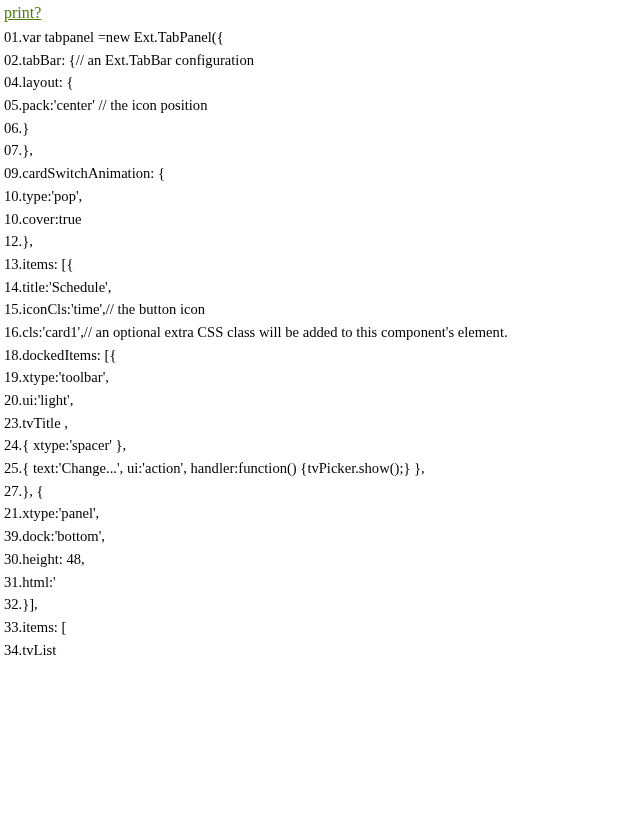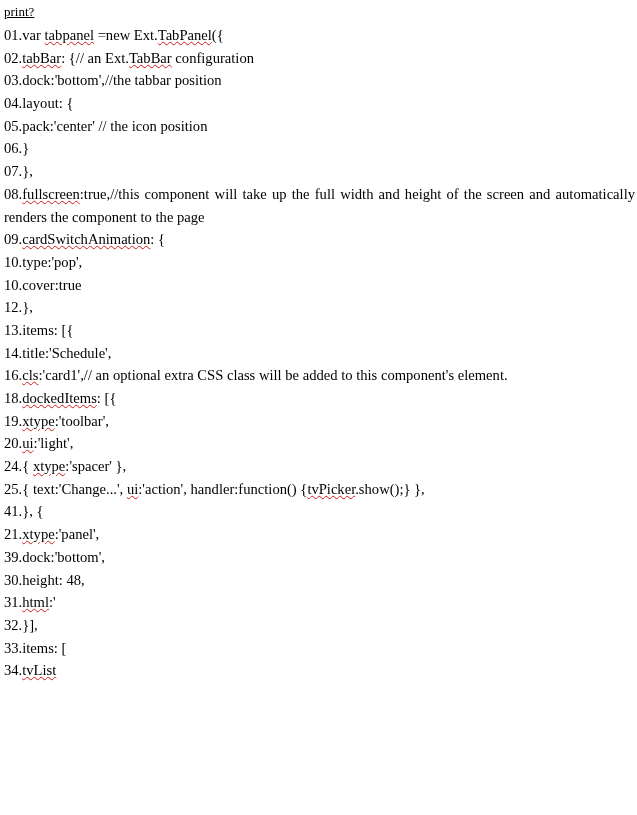--- a/index.html
+++ b/index.html
@@ -13,23 +13,23 @@
     font-family: "Liberation Serif", serif;
     color: #000000;
     overflow: hidden;
   }
   .page {
     padding: 2px 2px 0 2px;
     box-sizing: border-box;
     width: 637px;
   }
   .print-link {
-    color: #000000;
+    color: #4d7c0f;
     text-decoration: underline;
-    font-size: 13px;
+    font-size: 16px;
     font-family: "Liberation Serif", serif;
     display: inline-block;
     margin: 2px 0 4px 2px;
     cursor: pointer;
   }
   .code-block {
     font-family: "Liberation Serif", serif;
     font-size: 14.6px;
     line-height: 1.555;
     color: #000000;
@@ -43,56 +43,55 @@
     text-align: justify;
     text-justify: inter-word;
   }
   .code-line.nowrap {
     text-align: left;
   }
   .ln {
     letter-spacing: 0;
   }
   .sq {
-    text-decoration: underline;
     text-decoration-style: wavy;
     text-decoration-color: #d11a1a;
     text-decoration-thickness: 1px;
     text-underline-offset: 1px;
   }
 </style>
 </head>
 <body>
 
 <div class="page">
 
   <a class="print-link" href="#">print?</a>
 
   <div class="code-block" id="code-block">
       <div class="code-line nowrap"><span class="ln">01.</span><span>var </span><span class="sq">tabpanel</span><span> =new Ext.</span><span class="sq">TabPanel</span><span>({</span></div>
       <div class="code-line nowrap"><span class="ln">02.</span><span class="sq">tabBar</span><span>: {// an Ext.</span><span class="sq">TabBar</span><span> configuration</span></div>
-      <div class="code-line nowrap"><span class="ln">03.</span><span>dock:'bottom',//the tabbar position</span></div>
       <div class="code-line nowrap"><span class="ln">04.</span><span>layout: {</span></div>
       <div class="code-line nowrap"><span class="ln">05.</span><span>pack:'center' // the icon position</span></div>
       <div class="code-line nowrap"><span class="ln">06.</span><span>}</span></div>
       <div class="code-line nowrap"><span class="ln">07.</span><span>},</span></div>
-      <div class="code-line"><span class="ln">08.</span><span class="sq">fullscreen</span><span>:true,//this component will take up the full width and height of the screen and automatically renders the component to the page</span></div>
       <div class="code-line nowrap"><span class="ln">09.</span><span class="sq">cardSwitchAnimation</span><span>: {</span></div>
       <div class="code-line nowrap"><span class="ln">10.</span><span>type:'pop',</span></div>
       <div class="code-line nowrap"><span class="ln">10.</span><span>cover:true</span></div>
       <div class="code-line nowrap"><span class="ln">12.</span><span>},</span></div>
       <div class="code-line nowrap"><span class="ln">13.</span><span>items: [{</span></div>
       <div class="code-line nowrap"><span class="ln">14.</span><span>title:'Schedule',</span></div>
+      <div class="code-line nowrap"><span class="ln">15.</span><span class="sq">iconCls</span><span>:'time',// the button icon</span></div>
       <div class="code-line nowrap"><span class="ln">16.</span><span class="sq">cls</span><span>:'card1',// an optional extra CSS class will be added to this component's element.</span></div>
       <div class="code-line nowrap"><span class="ln">18.</span><span class="sq">dockedItems</span><span>: [{</span></div>
       <div class="code-line nowrap"><span class="ln">19.</span><span class="sq">xtype</span><span>:'toolbar',</span></div>
       <div class="code-line nowrap"><span class="ln">20.</span><span class="sq">ui</span><span>:'light',</span></div>
+      <div class="code-line nowrap"><span class="ln">23.</span><span class="sq">tvTitle</span><span> ,</span></div>
       <div class="code-line nowrap"><span class="ln">24.</span><span>{ </span><span class="sq">xtype</span><span>:'spacer' },</span></div>
       <div class="code-line nowrap"><span class="ln">25.</span><span>{ text:'Change...', </span><span class="sq">ui</span><span>:'action', handler:function() {</span><span class="sq">tvPicker</span><span>.show();} },</span></div>
-      <div class="code-line nowrap"><span class="ln">41.</span><span>}, {</span></div>
+      <div class="code-line nowrap"><span class="ln">27.</span><span>}, {</span></div>
       <div class="code-line nowrap"><span class="ln">21.</span><span class="sq">xtype</span><span>:'panel',</span></div>
       <div class="code-line nowrap"><span class="ln">39.</span><span>dock:'bottom',</span></div>
       <div class="code-line nowrap"><span class="ln">30.</span><span>height: 48,</span></div>
       <div class="code-line nowrap"><span class="ln">31.</span><span class="sq">html</span><span>:'</span></div>
       <div class="code-line nowrap"><span class="ln">32.</span><span>}],</span></div>
       <div class="code-line nowrap"><span class="ln">33.</span><span>items: [</span></div>
       <div class="code-line nowrap"><span class="ln">34.</span><span class="sq">tvList</span></div>
     </div>
 
 </div>

